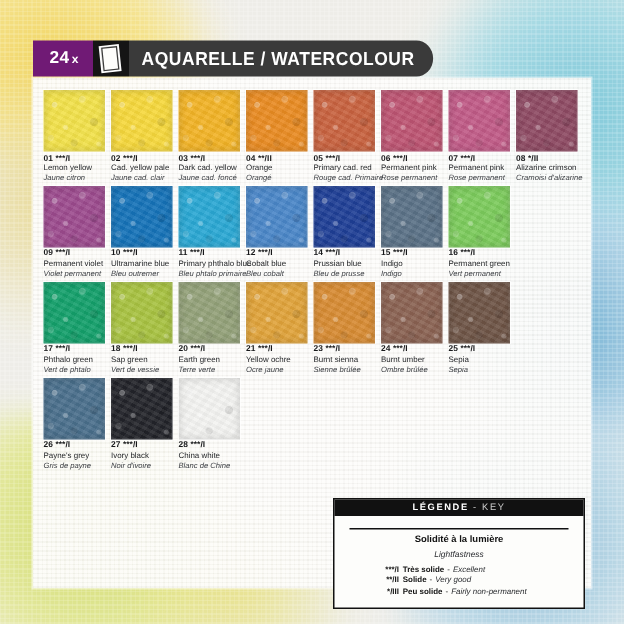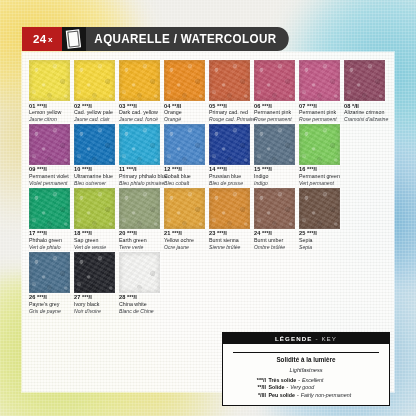--- a/index.html
+++ b/index.html
@@ -33,21 +33,21 @@
   
   #card{position:absolute;left:22px;top:52px;width:372px;height:340px;
     background:rgba(252,251,248,.93);
     box-shadow:0 0 0 1px rgba(255,255,255,.5);}
   #card .cardtex{position:absolute;inset:0;
     background:
       repeating-linear-gradient(0deg,rgba(0,0,0,.022) 0 1px,rgba(255,255,255,.35) 1px 3px),
       repeating-linear-gradient(90deg,rgba(0,0,0,.02) 0 1px,rgba(255,255,255,.3) 1px 3px);}
   
   #header{position:absolute;left:22px;top:27px;height:24px;display:flex;align-items:stretch;z-index:6;}
-  #qtytag{background:#b91c1c;color:#fff;display:flex;align-items:center;
+  #qtytag{background:#701a75;color:#fff;display:flex;align-items:center;
     padding:0 9px 0 11px;font-size:11.5px;font-weight:bold;letter-spacing:.3px;
     font-family:"Liberation Sans Narrow","Liberation Sans",sans-serif;}
   #qtytag .xs{font-size:8px;font-weight:bold;margin-left:1.5px;}
   #papericon{width:24px;position:relative;background:#151515;}
   #papericon svg{position:absolute;left:2px;top:1px;}
   #titlepill{background:#3a3a3a;color:#fff;display:flex;align-items:center;
     padding:0 13px 0 9px;border-radius:0 12px 12px 0;
     font-size:12.5px;font-weight:bold;letter-spacing:.4px;white-space:nowrap;
     font-family:"Liberation Sans Narrow","Liberation Sans",sans-serif;
     transform:scaleX(.93);transform-origin:left center;}

